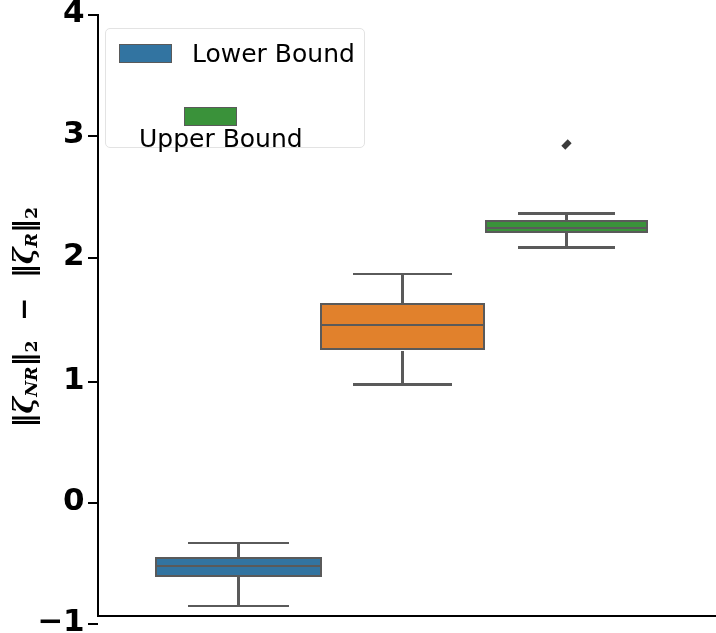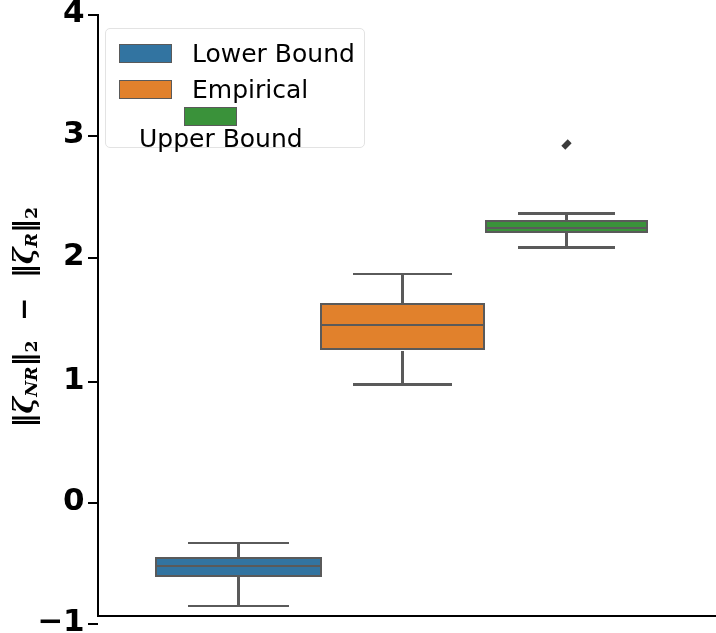--- a/index.html
+++ b/index.html
@@ -143,23 +143,19 @@
         <div class="median" style="left: 386px; width: 163px; top: 212.888px;"></div>
         <div class="flier" style="left: 463px; top: 125.96px;"></div>
       </div>
     </div>
 
   <div id="legend">
     <div class="legend-row" style="top:6px;">
       <div class="legend-swatch" style="background:#3274a1"></div>
       <div class="legend-label">Lower Bound</div>
     </div>
-    <div class="legend-row" style="top:42px;">
-      <div class="legend-swatch" style="background:#e1812c"></div>
-      <div class="legend-label">Empirical</div>
-    </div>
     <div class="legend-row" style="top:78px;flex-direction:column;">
       <div class="legend-swatch" style="background:#3a923a"></div>
       <div class="legend-label">Upper Bound</div>
     </div>
   </div>
 
 </div>
 
 </body></html>

